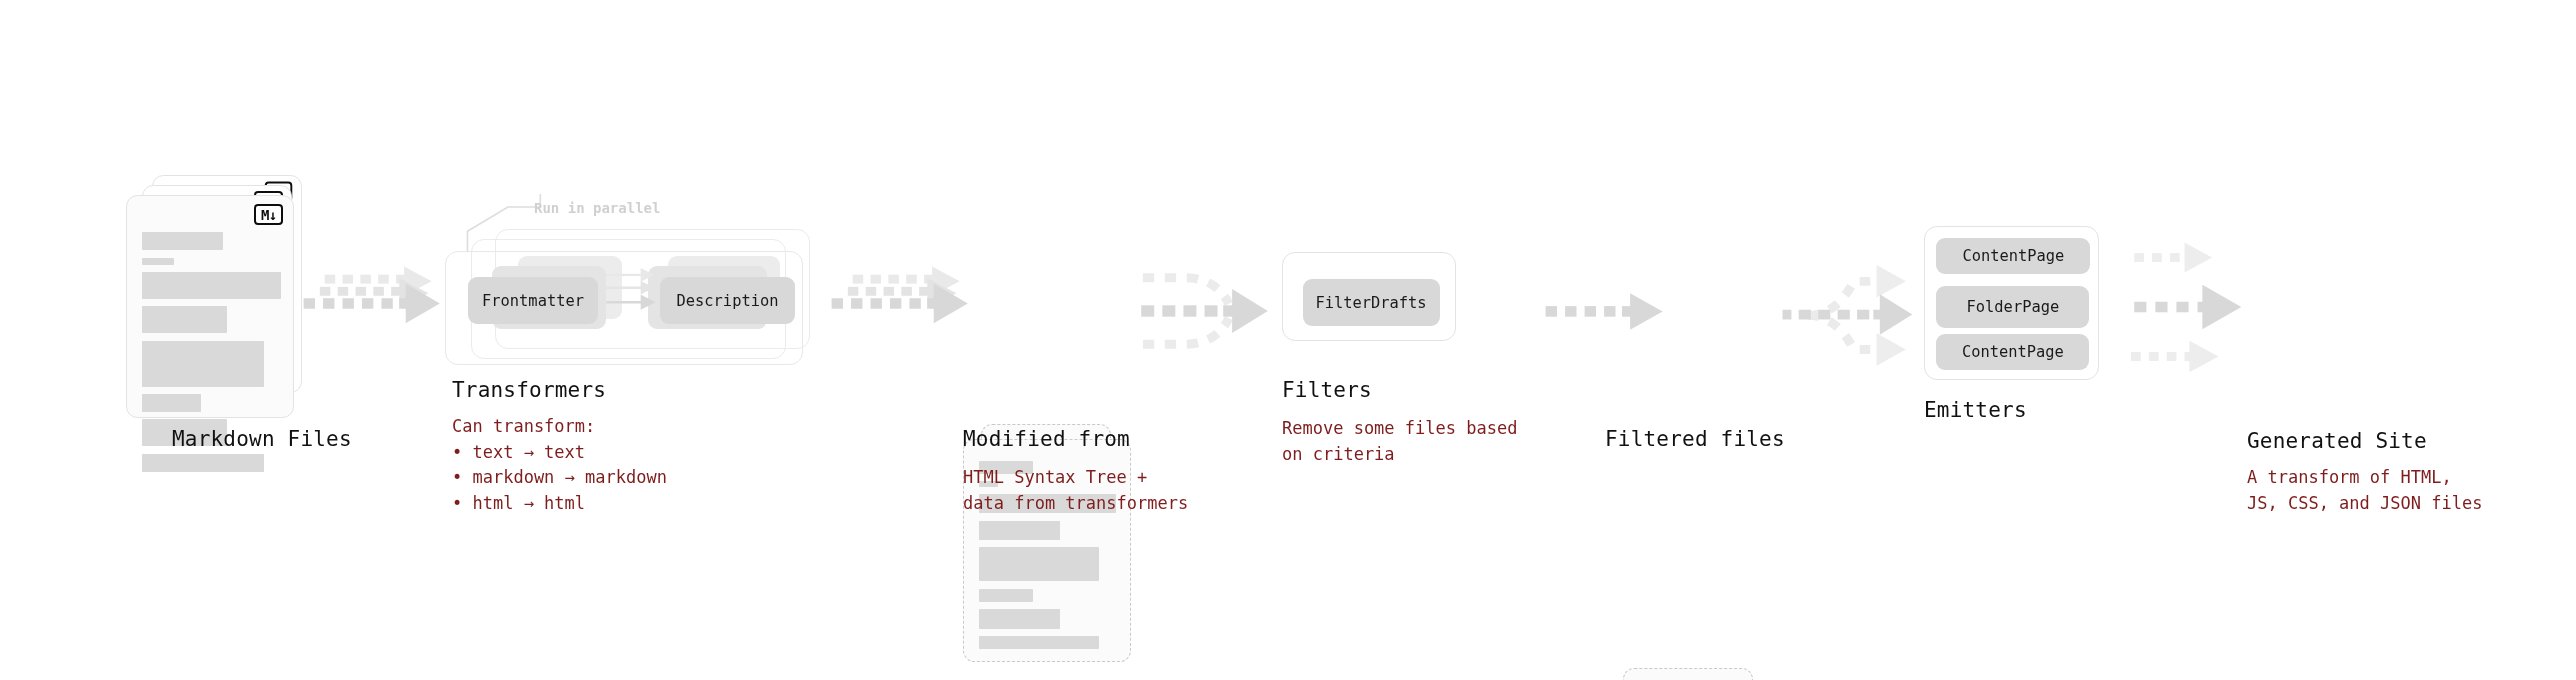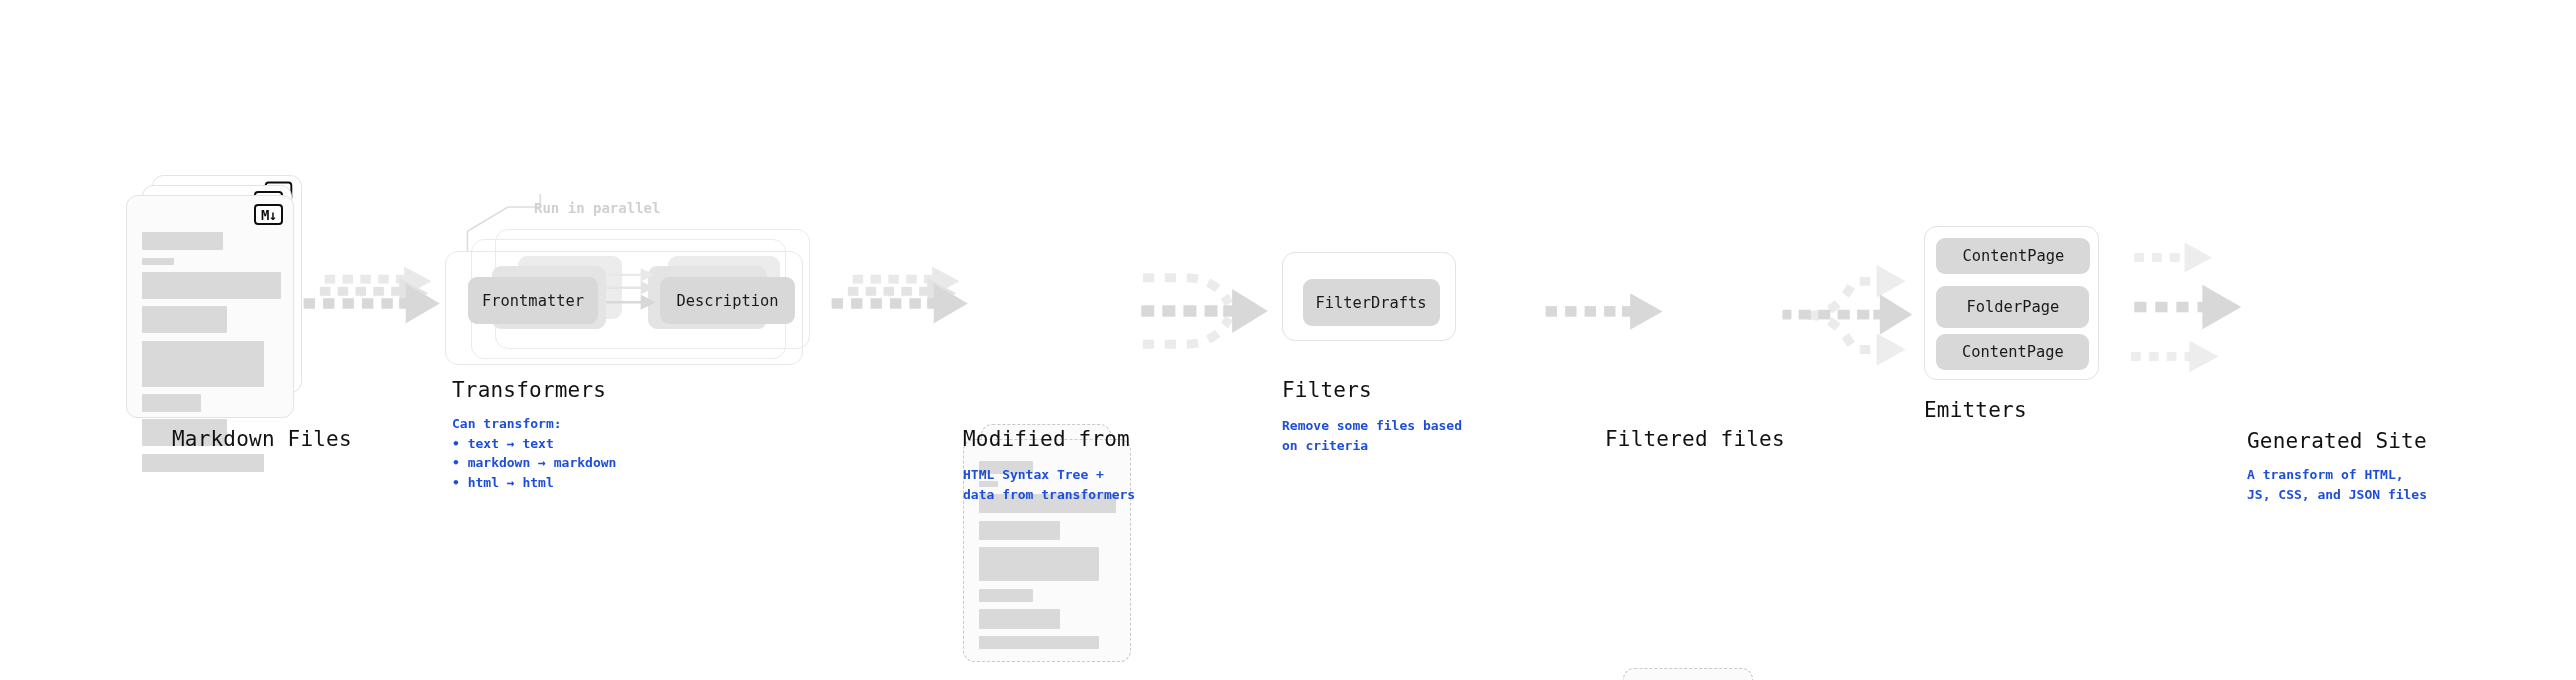--- a/index.html
+++ b/index.html
@@ -74,25 +74,24 @@
   
   .title {
     position: absolute;
     font-size: 21px;
     letter-spacing: 0.2px;
     color: #111111;
     white-space: nowrap;
   }
   .subtitle {
     position: absolute;
-    font-size: 13px;
+    font-size: 17px;
     line-height: 1.5;
-    color: #1d4ed8;
+    color: #7f1d1d;
     white-space: pre-line;
-    font-weight: bold;
   }
 
   
   .card {
     position: absolute;
     box-sizing: border-box;
     background: #ffffff;
     border: 1.6px solid #e3e3e3;
     border-radius: 13px;
   }

